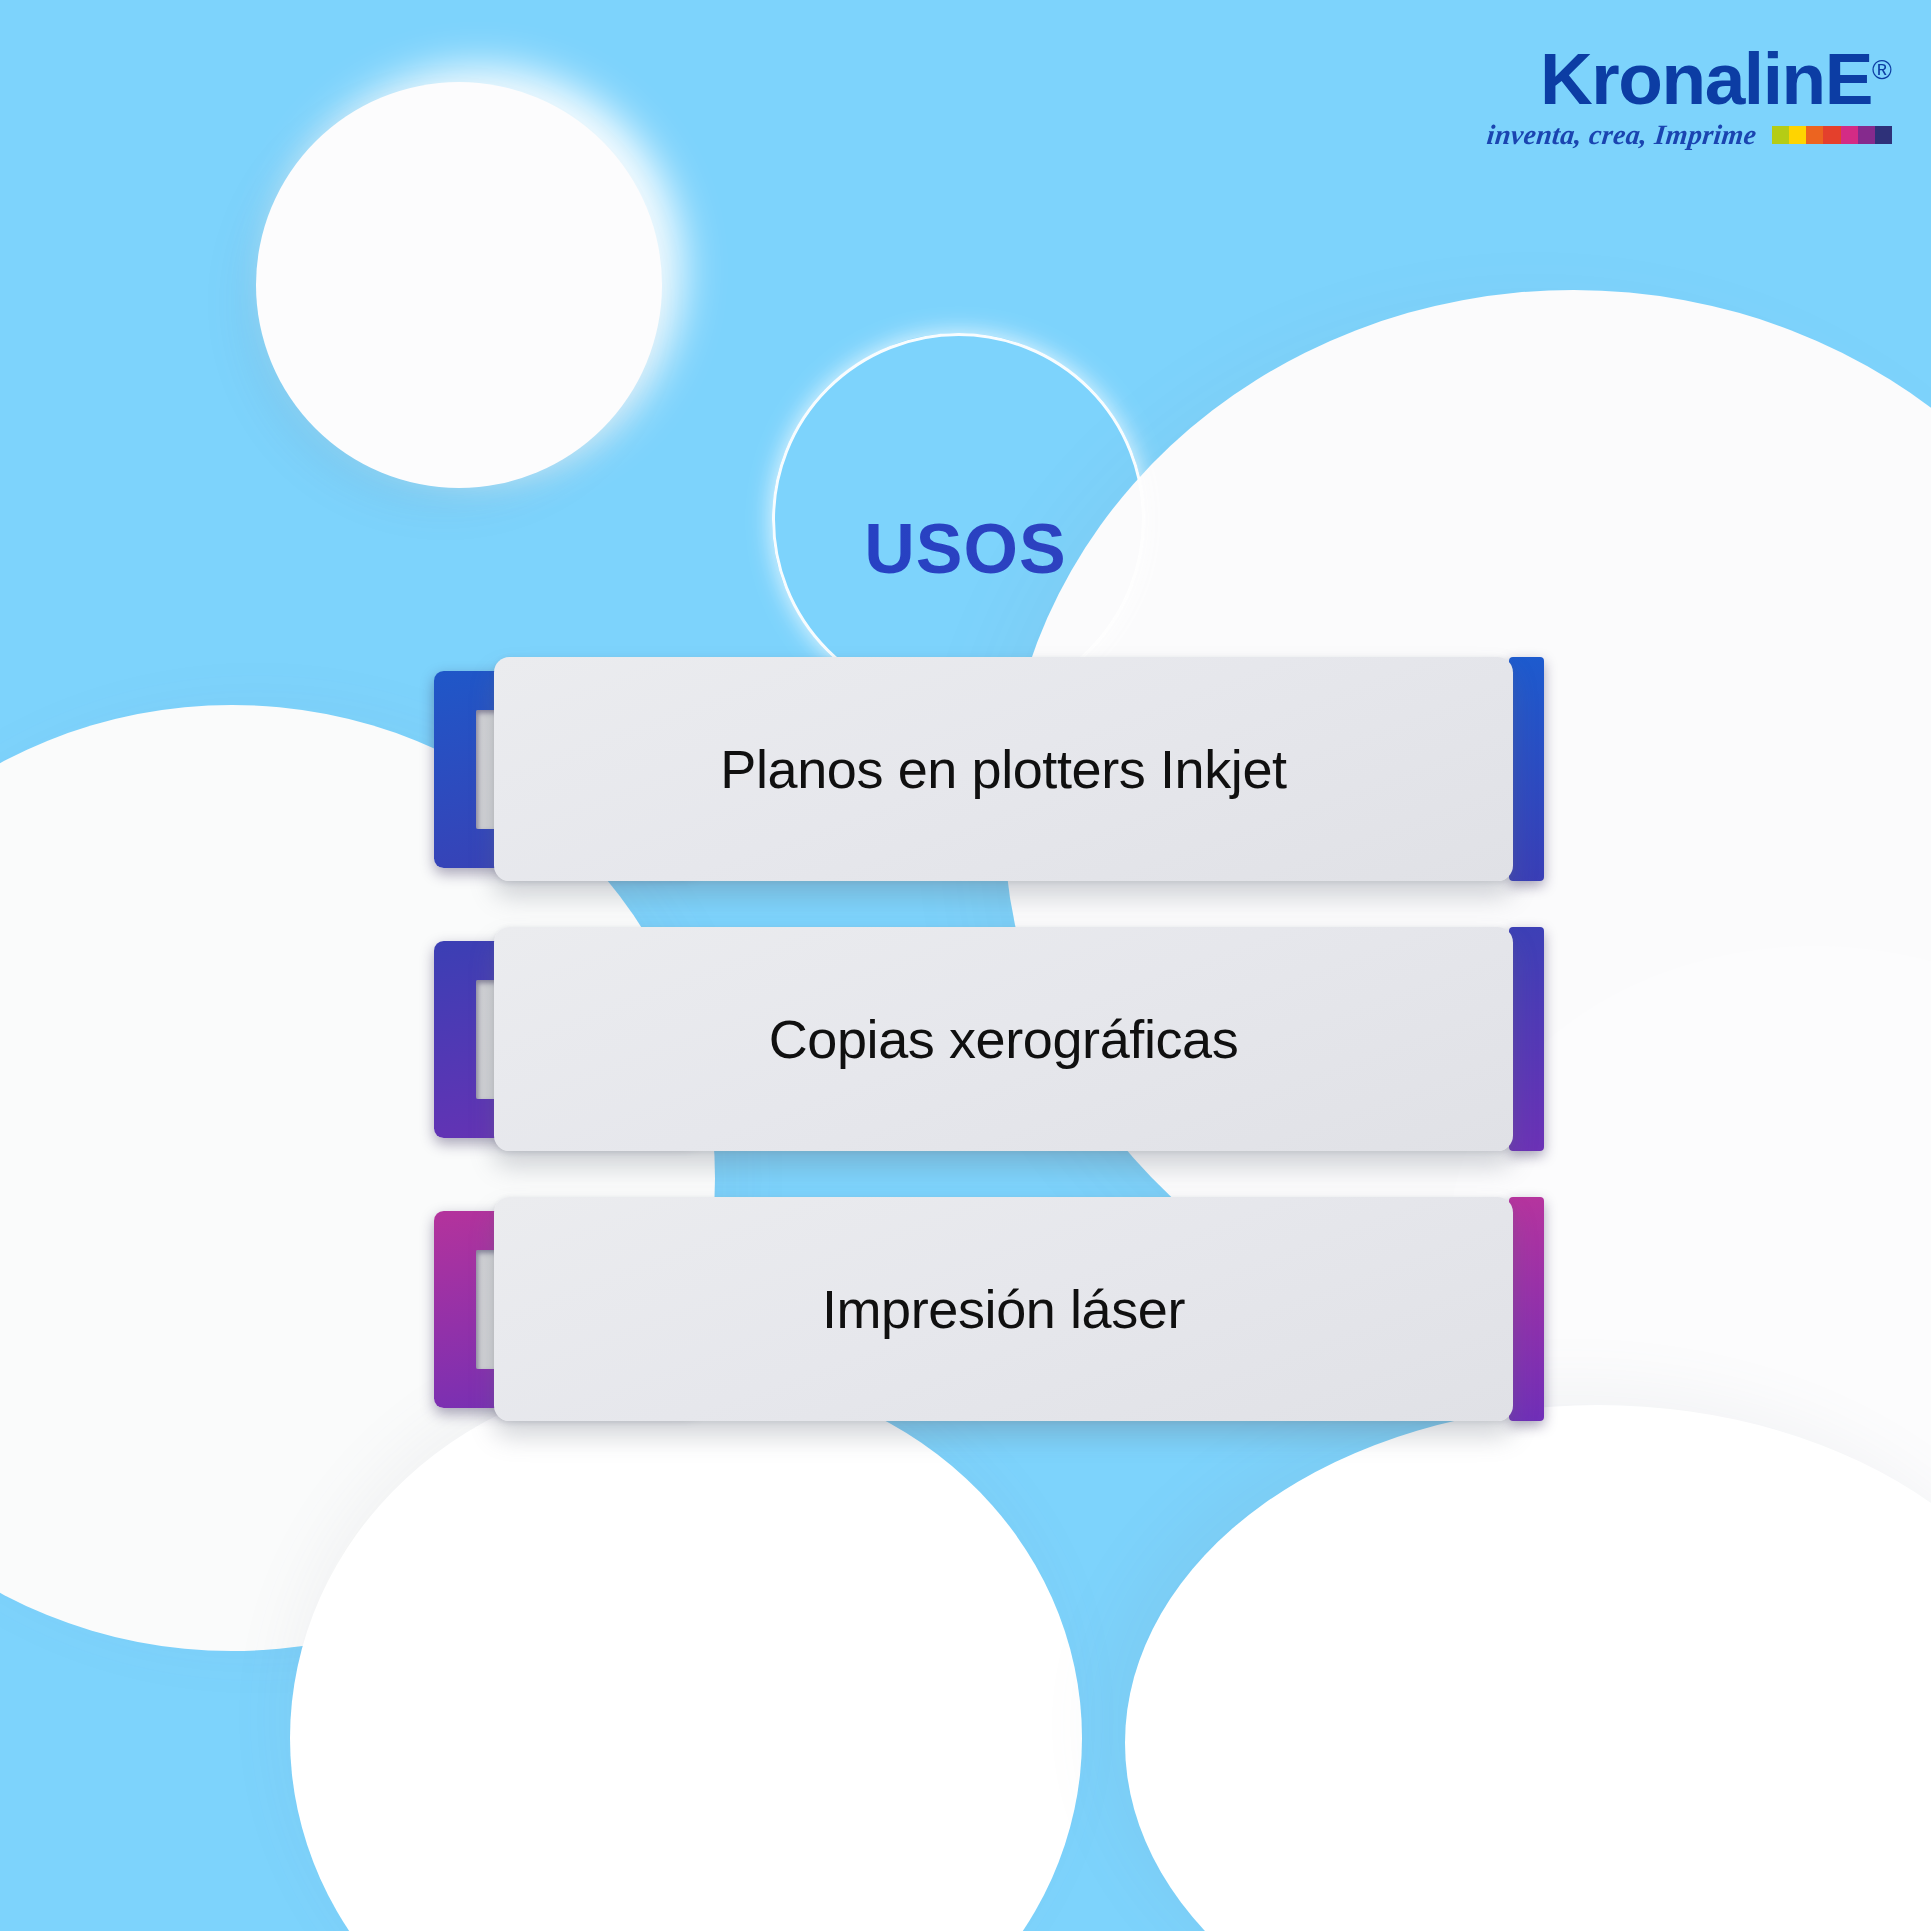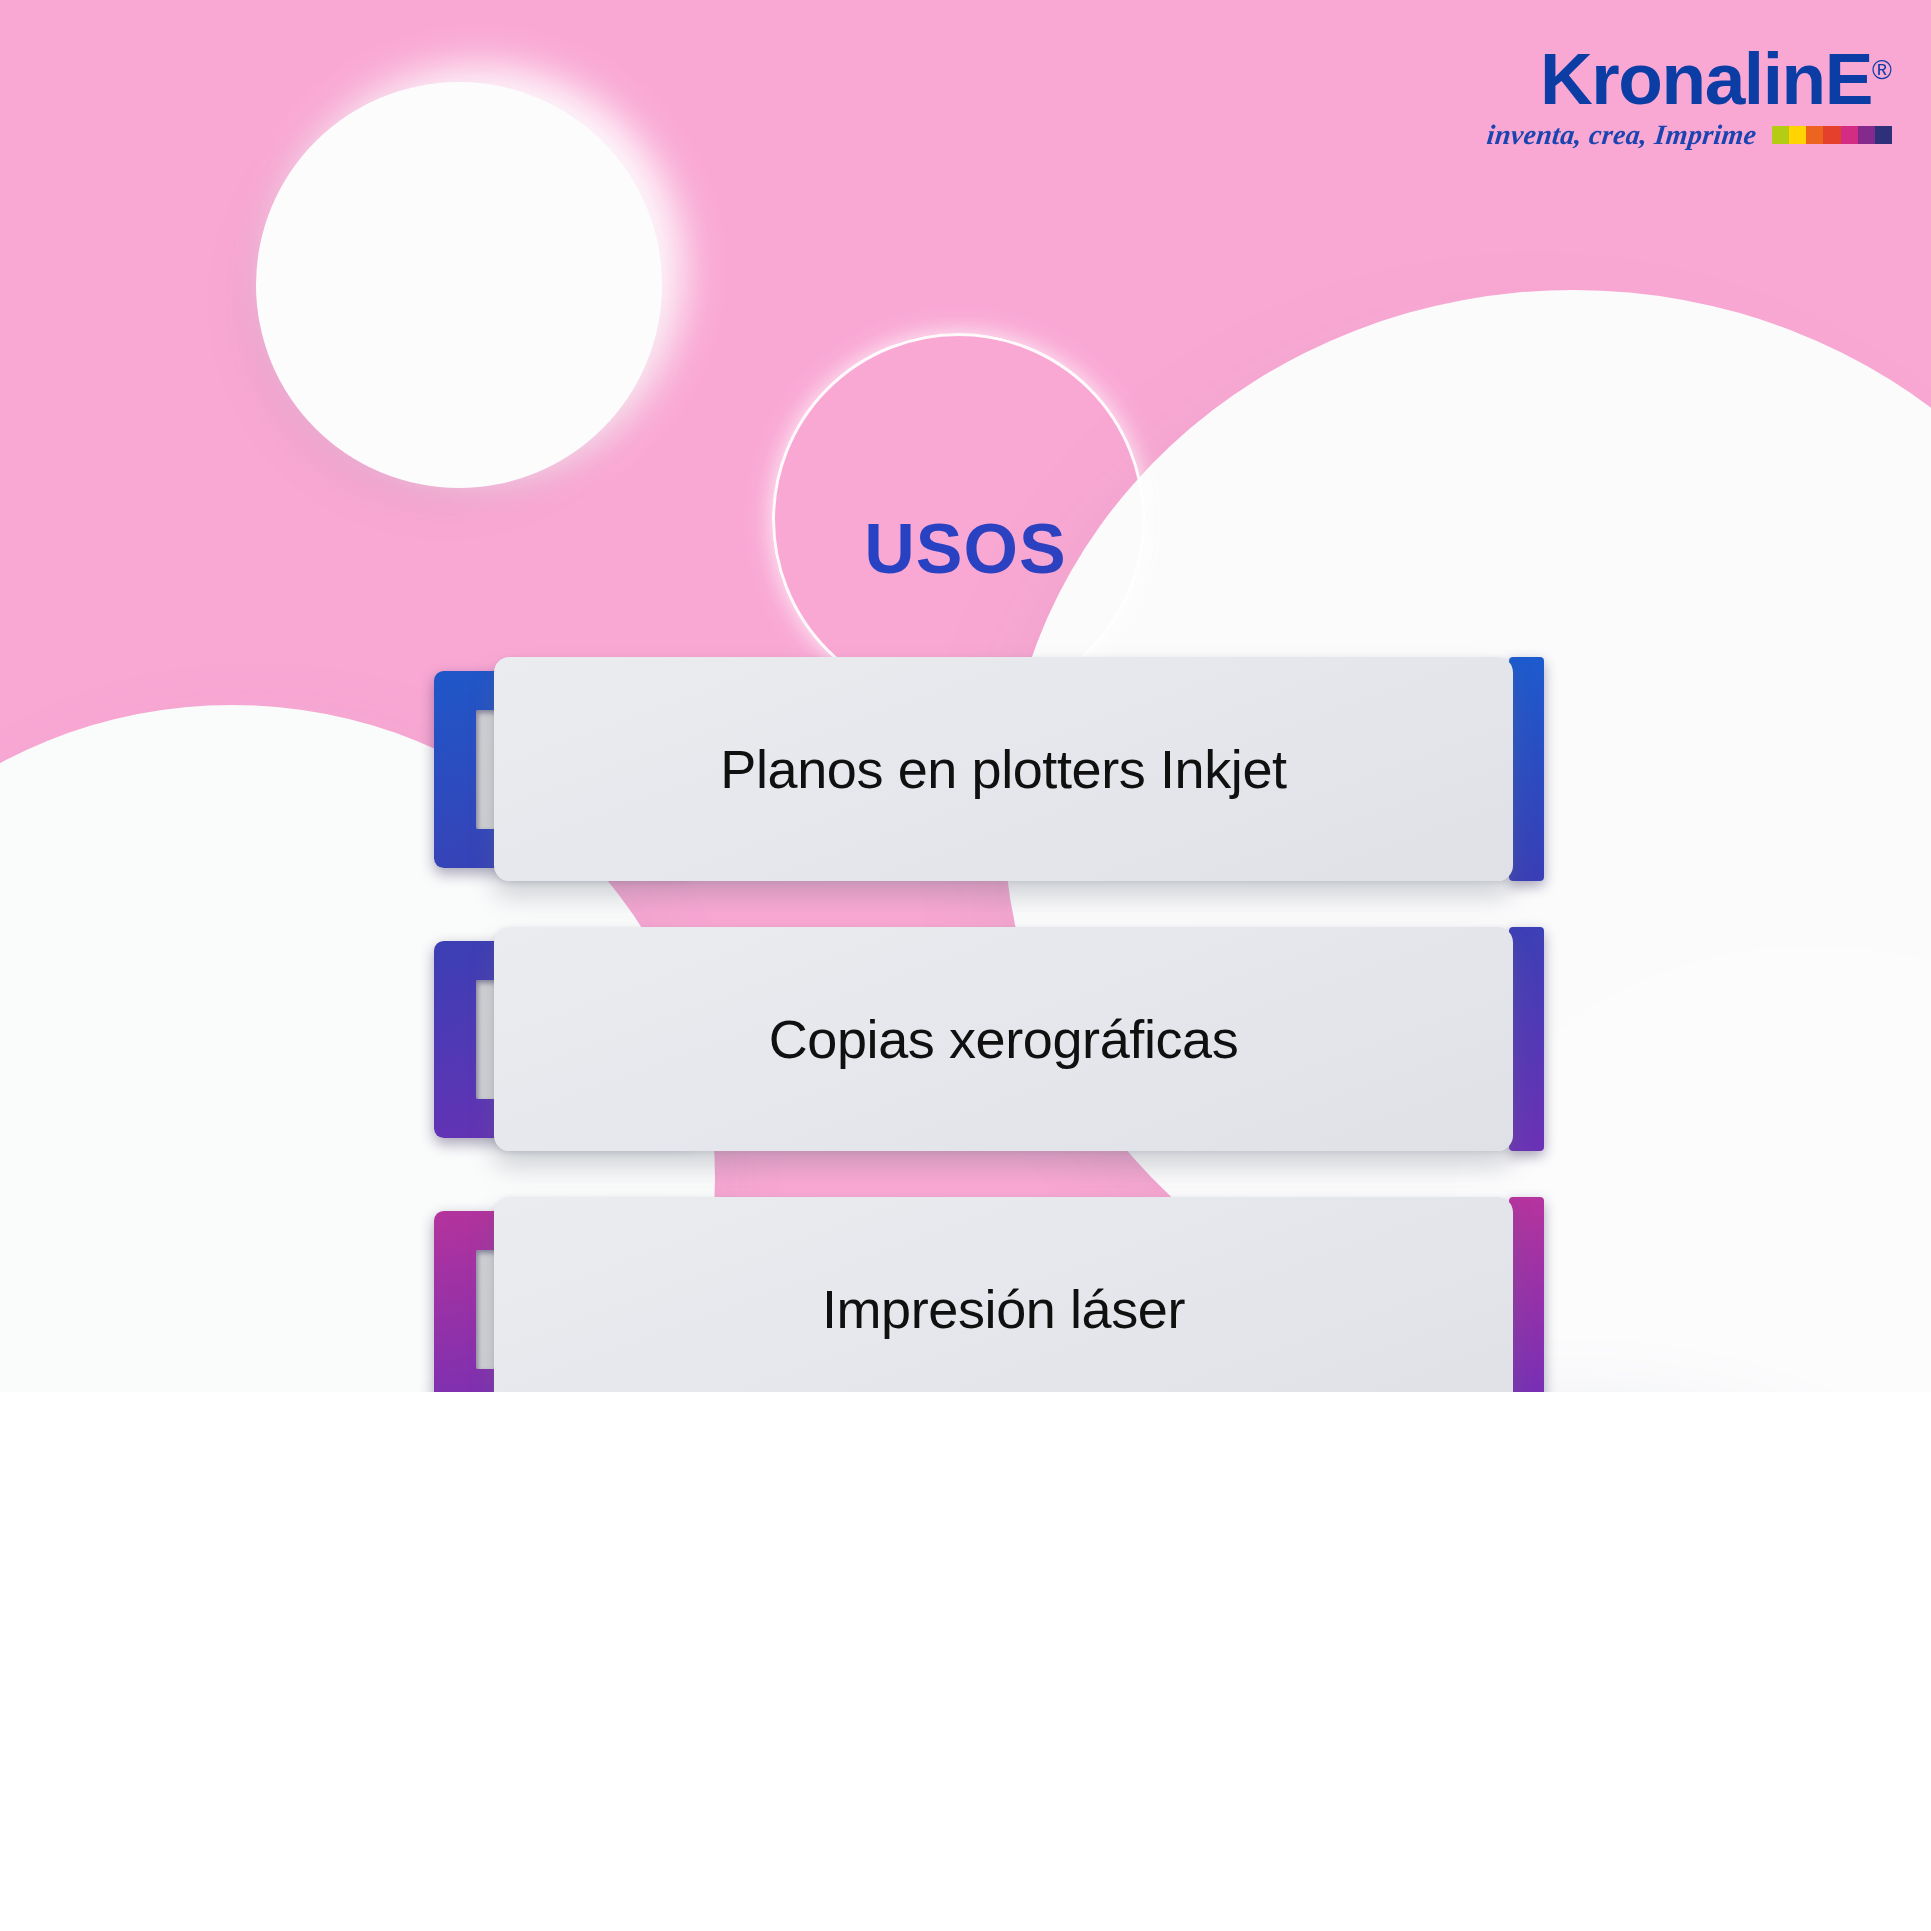--- a/index.html
+++ b/index.html
@@ -8,22 +8,22 @@
     padding: 0;
     width: 1931px;
     height: 1931px;
     overflow: hidden;
     font-family: "Liberation Sans", sans-serif;
   }
 
   #stage {
     position: relative;
     width: 1931px;
-    height: 1392px;
-    background: #f9a8d4;
+    height: 1931px;
+    background: #7dd3fc;
     overflow: hidden;
   }
 
   
   .bg-layer {
     position: absolute;
     inset: 0;
     pointer-events: none;
   }
 

